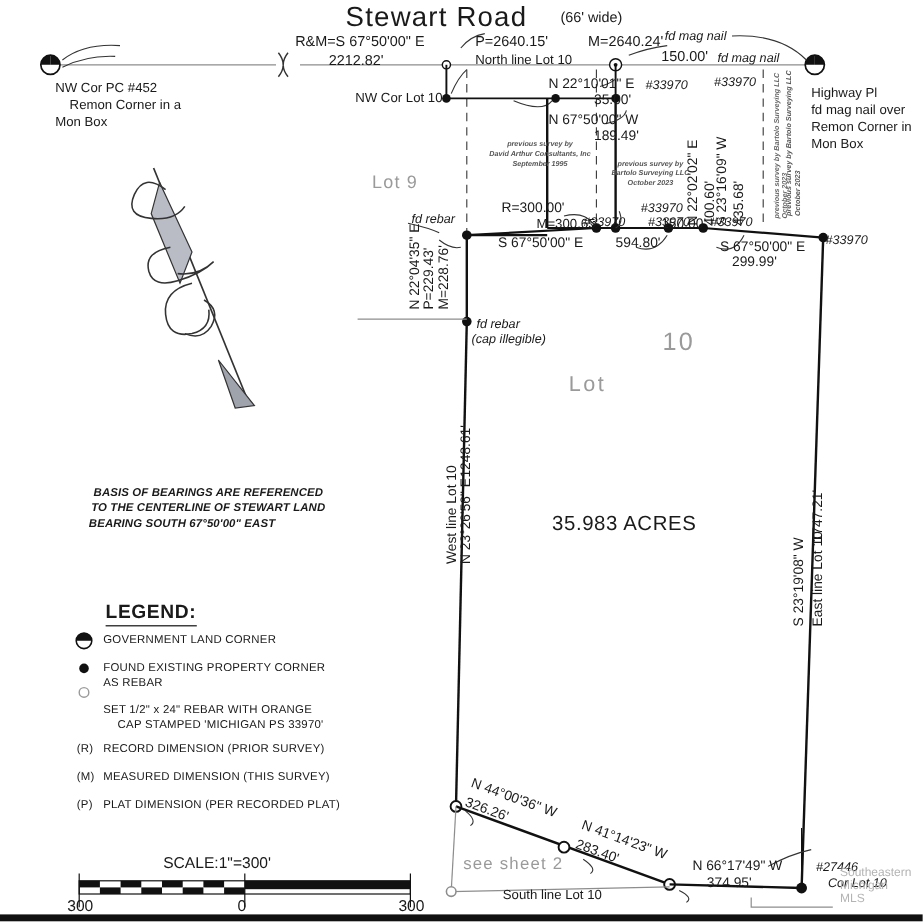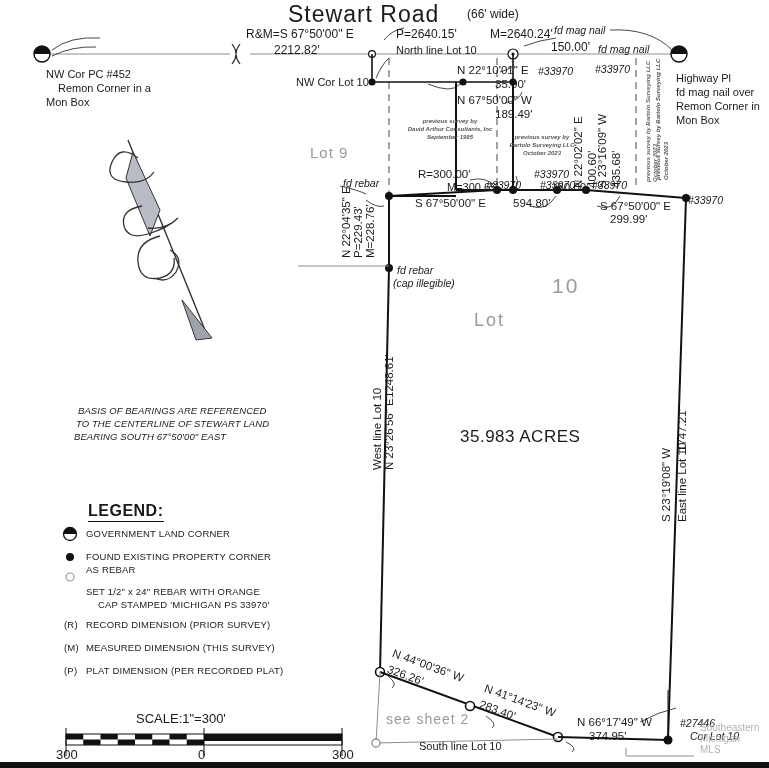--- a/index.html
+++ b/index.html
@@ -5,21 +5,21 @@
   html,body{margin:0;padding:0;background:#fff;}
   body{width:769px;height:768px;overflow:hidden;font-family:"Liberation Sans",sans-serif;color:#111;}
   #plat{position:relative;width:769px;height:768px;background:#fff;}
   .t{position:absolute;white-space:nowrap;font-family:"Liberation Sans",sans-serif;color:#1a1a1a;line-height:1.12;}
   .ital{font-style:italic;}
   .gray{color:#9a9a9a;}
   .lgray{color:#b4b4b4;}
   .center{text-align:center;}
   svg{position:absolute;left:0;top:0;}
   .legend-txt{font-size:9.5px;letter-spacing:.2px;}
-  .note{font-size:9.5px;font-style:italic;font-weight:normal;letter-spacing:.1px;}
+  .note{font-size:9.5px;font-style:italic;font-weight:bold;letter-spacing:.1px;}
   .tiny-ital{font-size:6px;font-style:italic;font-weight:bold;color:#555;}
   .rot90{transform-origin:0 0;}
 </style>
 </head>
 <body>
 
 <div id="plat">
 
   <svg width="769" height="768">
 

